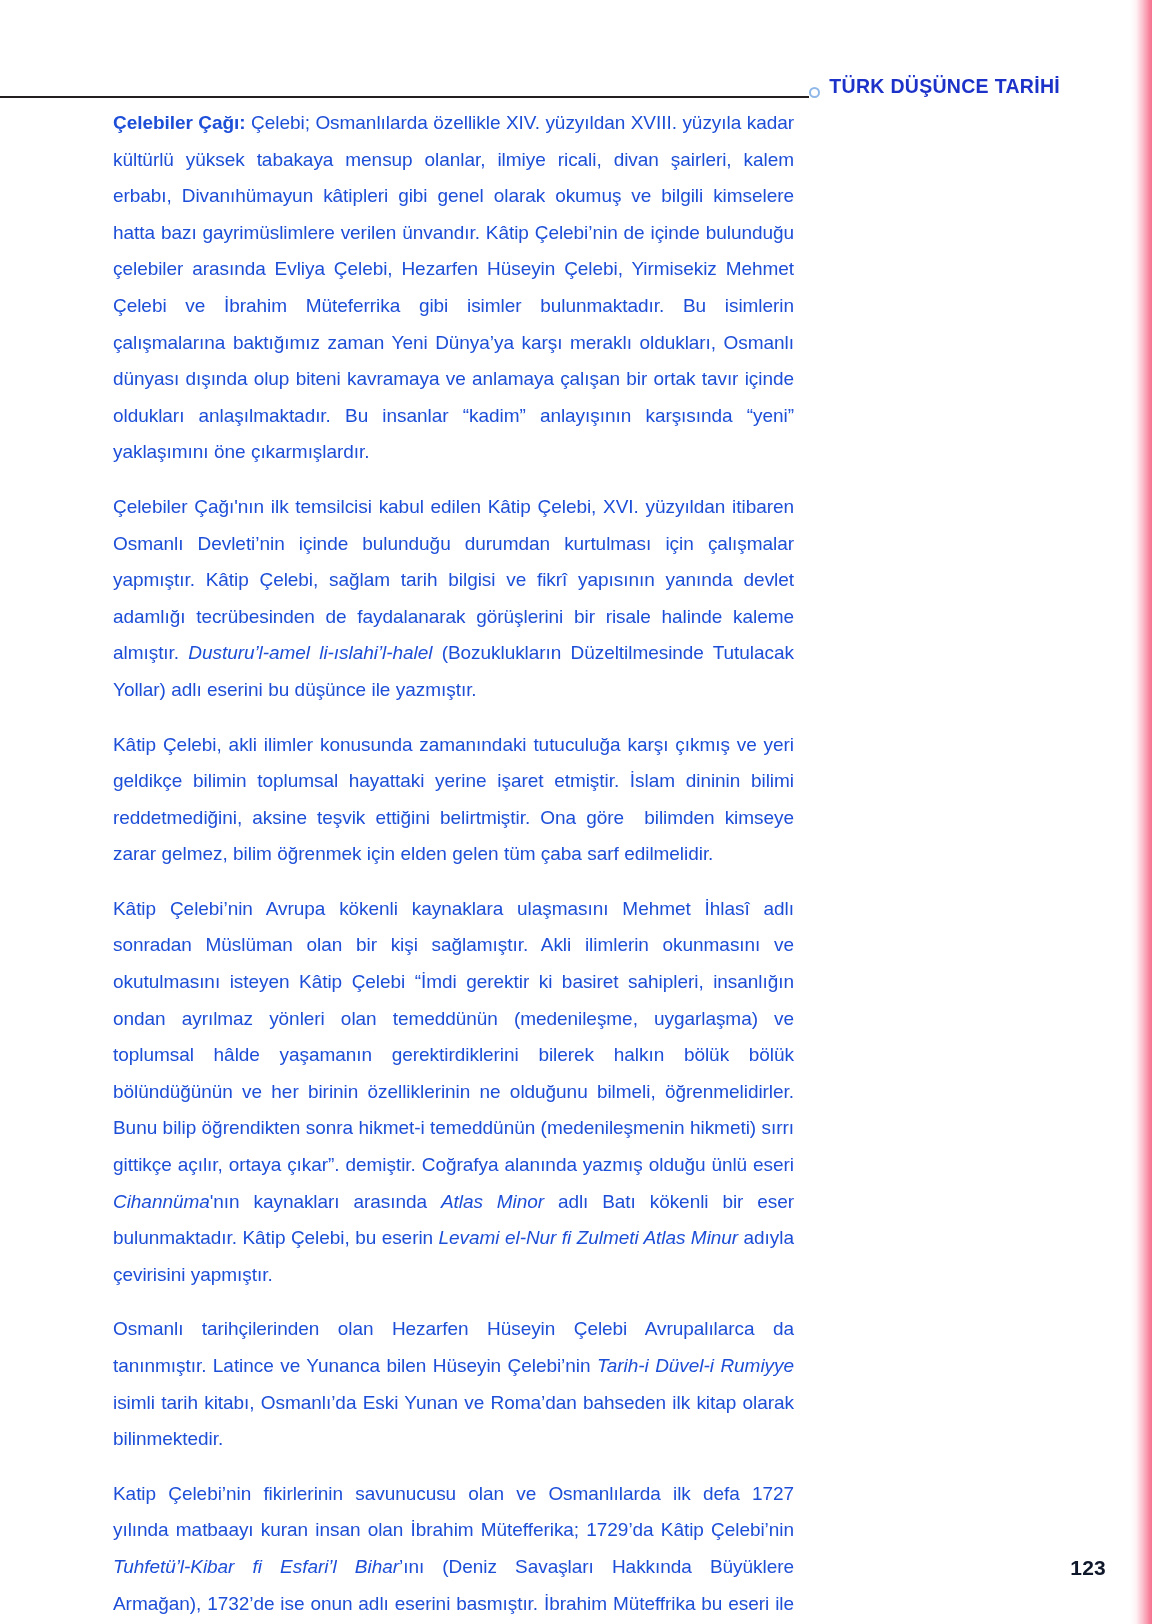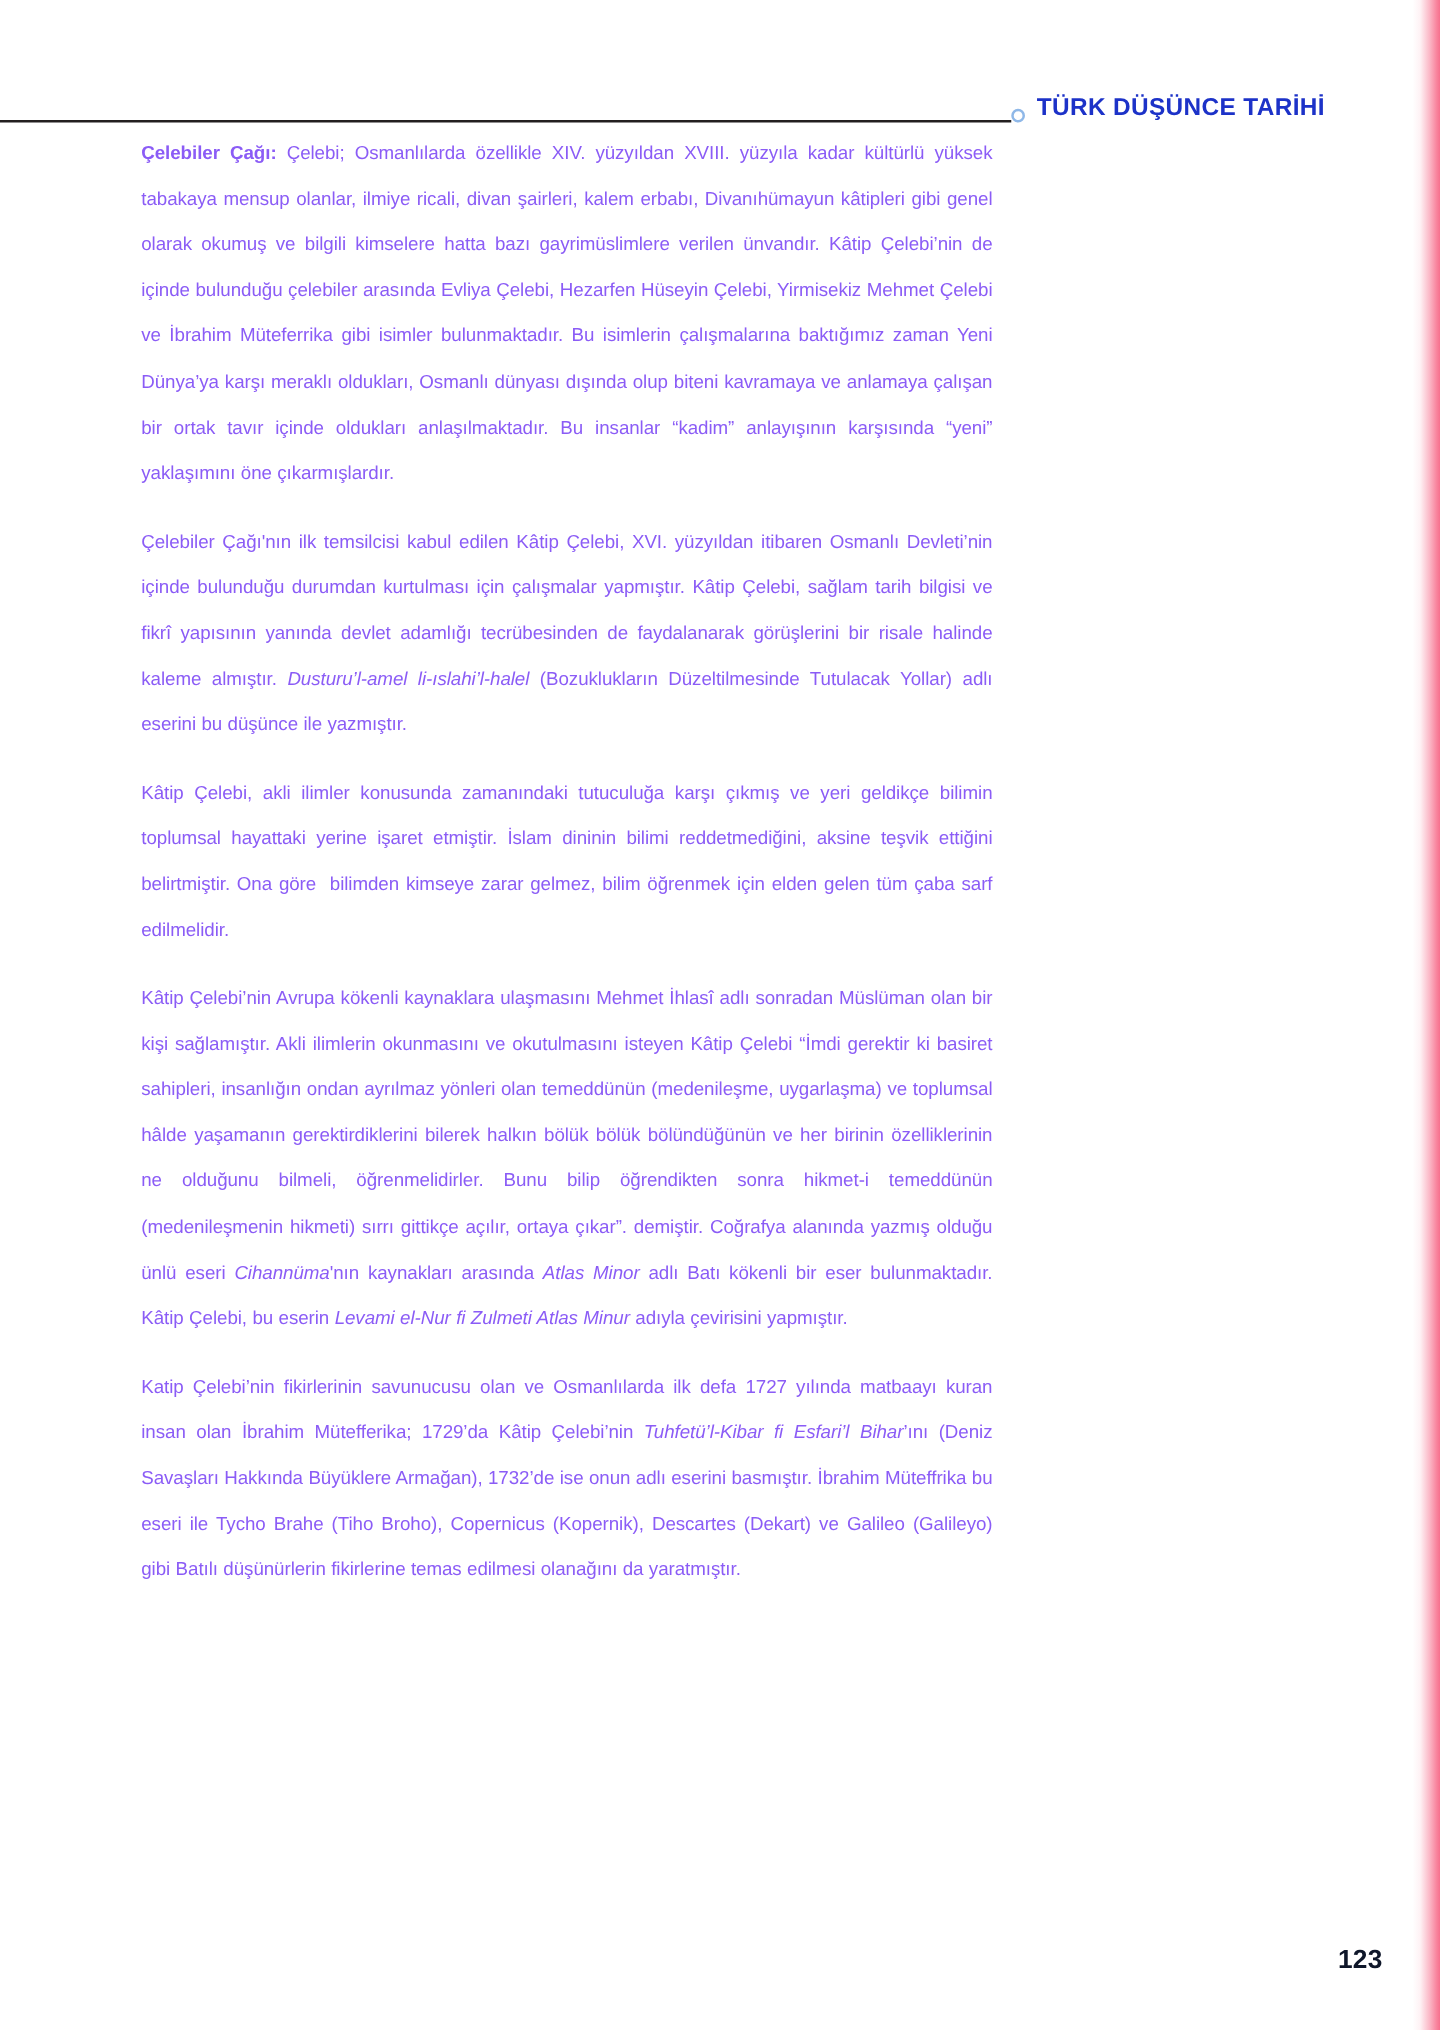--- a/index.html
+++ b/index.html
@@ -69,23 +69,23 @@
 
   
   .content {
     position: absolute;
     left: 113px;
     top: 105px;
     width: 693px;
   }
   .para {
     margin: 0 12px 18px 0;
-    font-size: 15px;
+    font-size: 19px;
     line-height: 36.6px;
-    color: #8b5cf6;
+    color: #1d4ed8;
     text-align: justify;
     text-align-last: left;
     letter-spacing: -0.05px;
     word-spacing: 0.2px;
     -webkit-hyphens: none;
     hyphens: none;
   }
   .para:last-child { margin-bottom: 0; }
   .para b { font-weight: bold; }
   .para i { }
@@ -110,16 +110,17 @@
   <div class="header-rule"></div>
   <div class="header-dot"></div>
   <div class="header-title">TÜRK DÜŞÜNCE TARİHİ</div>
 </div>
 
 <div class="content">
   <p class="para"><b>Çelebiler Çağı:</b> Çelebi; Osmanlılarda özellikle XIV. yüzyıldan XVIII. yüzyıla kadar kültürlü yüksek tabakaya mensup olanlar, ilmiye ricali, divan şairleri, kalem erbabı, Divanıhümayun kâtipleri gibi genel olarak okumuş ve bilgili kimselere hatta bazı gayrimüslimlere verilen ünvandır. Kâtip Çelebi’nin de içinde bulunduğu çelebiler arasında Evliya Çelebi, Hezarfen Hüseyin Çelebi, Yirmisekiz Mehmet Çelebi ve İbrahim Müteferrika gibi isimler bulunmaktadır. Bu isimlerin çalışmalarına baktığımız zaman Yeni Dünya’ya karşı meraklı oldukları, Osmanlı dünyası dışında olup biteni kavramaya ve anlamaya çalışan bir ortak tavır içinde oldukları anlaşılmaktadır. Bu insanlar “kadim” anlayışının karşısında “yeni” yaklaşımını öne çıkarmışlardır.</p>
   <p class="para">Çelebiler Çağı'nın ilk temsilcisi kabul edilen Kâtip Çelebi, XVI. yüzyıldan itibaren Osmanlı Devleti’nin içinde bulunduğu durumdan kurtulması için çalışmalar yapmıştır. Kâtip Çelebi, sağlam tarih bilgisi ve fikrî yapısının yanında devlet adamlığı tecrübesinden de faydalanarak görüşlerini bir risale halinde kaleme almıştır. <i>Dusturu’l-amel li-ıslahi’l-halel</i> (Bozuklukların Düzeltilmesinde Tutulacak Yollar) adlı eserini bu düşünce ile yazmıştır.</p>
   <p class="para">Kâtip Çelebi, akli ilimler konusunda zamanındaki tutuculuğa karşı çıkmış ve yeri geldikçe bilimin toplumsal hayattaki yerine işaret etmiştir. İslam dininin bilimi reddetmediğini, aksine teşvik ettiğini belirtmiştir. Ona göre&nbsp; bilimden kimseye zarar gelmez, bilim öğrenmek için elden gelen tüm çaba sarf edilmelidir.</p>
   <p class="para">Kâtip Çelebi’nin Avrupa kökenli kaynaklara ulaşmasını Mehmet İhlasî adlı sonradan Müslüman olan bir kişi sağlamıştır. Akli ilimlerin okunmasını ve okutulmasını isteyen Kâtip Çelebi “İmdi gerektir ki basiret sahipleri, insanlığın ondan ayrılmaz yönleri olan temeddünün (medenileşme, uygarlaşma) ve toplumsal hâlde yaşamanın gerektirdiklerini bilerek halkın bölük bölük bölündüğünün ve her birinin özelliklerinin ne olduğunu bilmeli, öğrenmelidirler. Bunu bilip öğrendikten sonra hikmet-i temeddünün (medenileşmenin hikmeti) sırrı gittikçe açılır, ortaya çıkar”. demiştir. Coğrafya alanında yazmış olduğu ünlü eseri <i>Cihannüma</i>'nın kaynakları arasında <i>Atlas Minor</i> adlı Batı kökenli bir eser bulunmaktadır. Kâtip Çelebi, bu eserin <i>Levami el-Nur fi Zulmeti Atlas Minur</i> adıyla çevirisini yapmıştır.</p>
+  <p class="para">Osmanlı tarihçilerinden olan Hezarfen Hüseyin Çelebi Avrupalılarca da tanınmıştır. Latince ve Yunanca bilen Hüseyin Çelebi’nin <i>Tarih-i Düvel-i Rumiyye</i> isimli tarih kitabı, Osmanlı’da Eski Yunan ve Roma’dan bahseden ilk kitap olarak bilinmektedir.</p>
   <p class="para">Katip Çelebi’nin fikirlerinin savunucusu olan ve Osmanlılarda ilk defa 1727 yılında matbaayı kuran insan olan İbrahim Mütefferika; 1729’da Kâtip Çelebi’nin <i>Tuhfetü’l-Kibar fi Esfari’l Bihar</i>’ını (Deniz Savaşları Hakkında Büyüklere Armağan), 1732’de ise onun  adlı eserini basmıştır. İbrahim Müteffrika bu eseri ile Tycho Brahe (Tiho Broho), Copernicus (Kopernik), Descartes (Dekart) ve Galileo (Galileyo) gibi Batılı düşünürlerin fikirlerine temas edilmesi olanağını da yaratmıştır.</p>
 </div>
 
 <div class="folio">123</div>
 
 </body></html>

